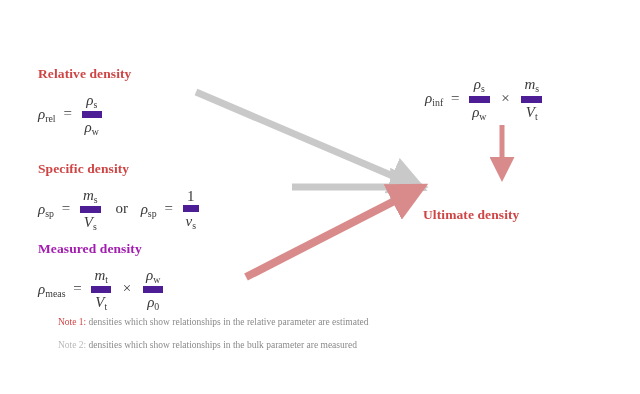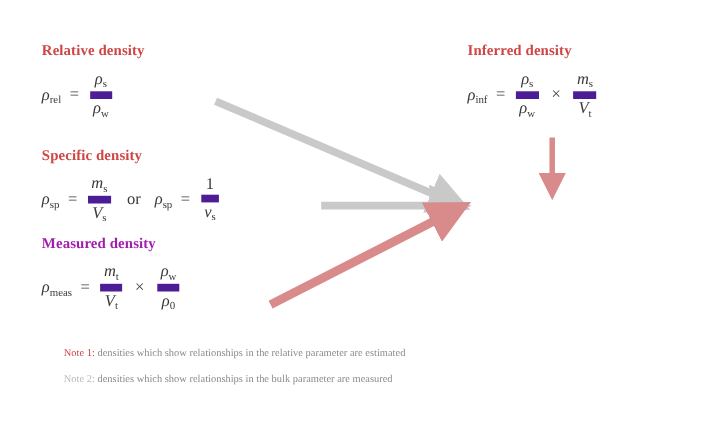--- a/index.html
+++ b/index.html
@@ -28,20 +28,21 @@
     left: 0;
     top: 0;
     width: 640px;
     height: 394px;
     pointer-events: none;
   }
 
   
   .block {
     position: absolute;
+    margin-top: 28px;
   }
 
   .heading {
     font-family: "Liberation Serif", serif;
     font-weight: bold;
     font-size: 13.5px;
     letter-spacing: 0.1px;
     white-space: nowrap;
     margin: 0;
     padding: 0;
@@ -186,38 +187,40 @@
         <span class="op" style="padding:0 6px;">×</span>
         <span class="frac">
           <span class="num"><span class="var">ρ</span><span class="sub">w</span></span>
           <span class="den"><span class="var">ρ</span><span class="sub">0</span></span>
         </span>
       </span>
     </div>
   </div>
 
   <div class="block" style="left:425px; top:38px;">
-    <div class="heading" style="color:#cf4545;">Inferred density</div>
     <div class="formula">
       <span class="math">
         <span class="var">ρ</span><span class="sub">inf</span>
         <span class="op">=</span>
         <span class="frac">
           <span class="num"><span class="var">ρ</span><span class="sub">s</span></span>
           <span class="den"><span class="var">ρ</span><span class="sub">w</span></span>
         </span>
         <span class="op" style="padding:0 6px;">×</span>
         <span class="frac">
           <span class="num"><span class="var">m</span><span class="sub">s</span></span>
           <span class="den"><span class="var">V</span><span class="sub">t</span></span>
         </span>
       </span>
     </div>
   </div>
 
+  <div class="block" style="left:423px; top:179px;">
+    <div class="heading" style="color:#cf4545;">Ultimate density</div>
+  </div>
 
   <div id="footnotes">
 
     <div class="footnote">
       <span class="fn-label red">Note 1:</span>
       <span class="fn-text">densities which show relationships in the relative parameter are estimated</span>
     </div>
 
     <div class="footnote">
       <span class="fn-label gray">Note 2:</span>

